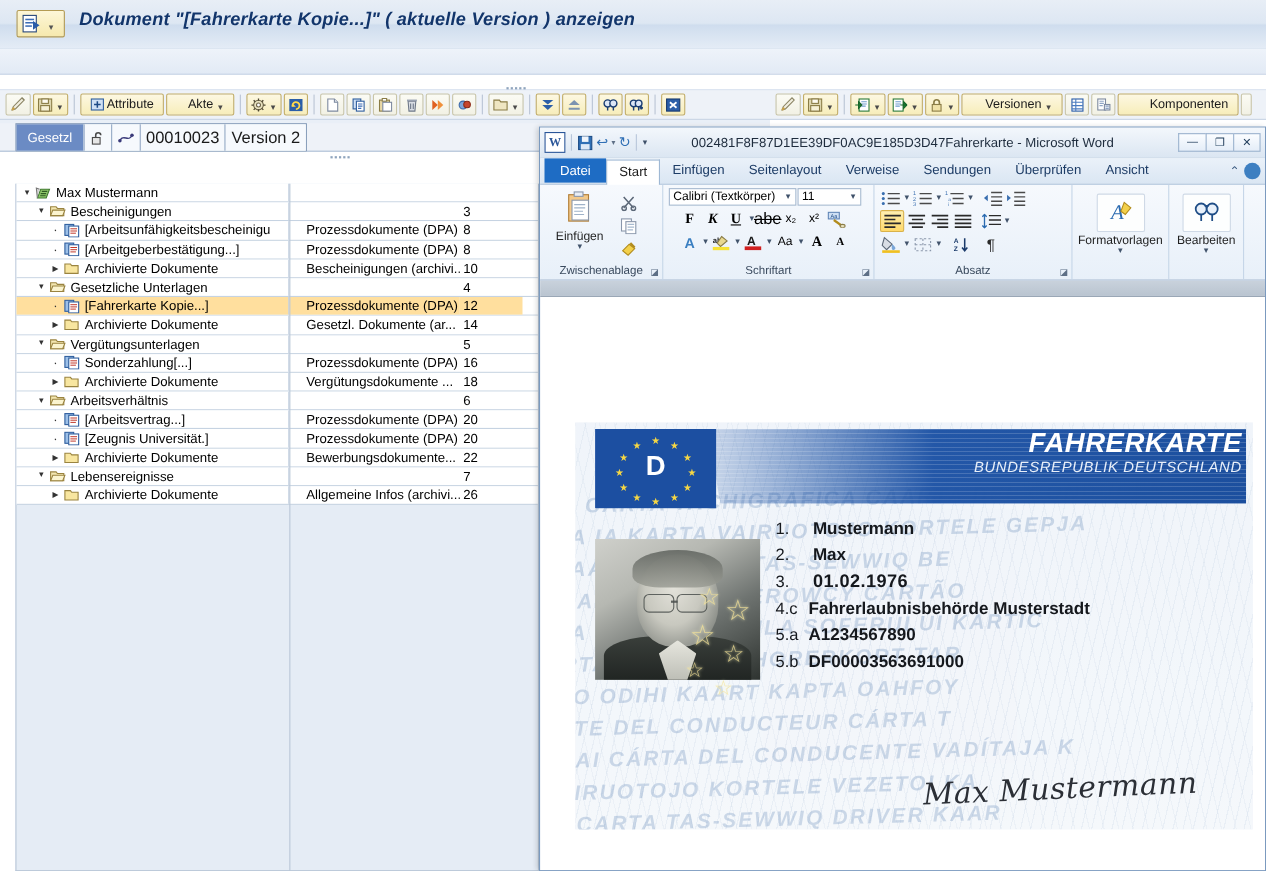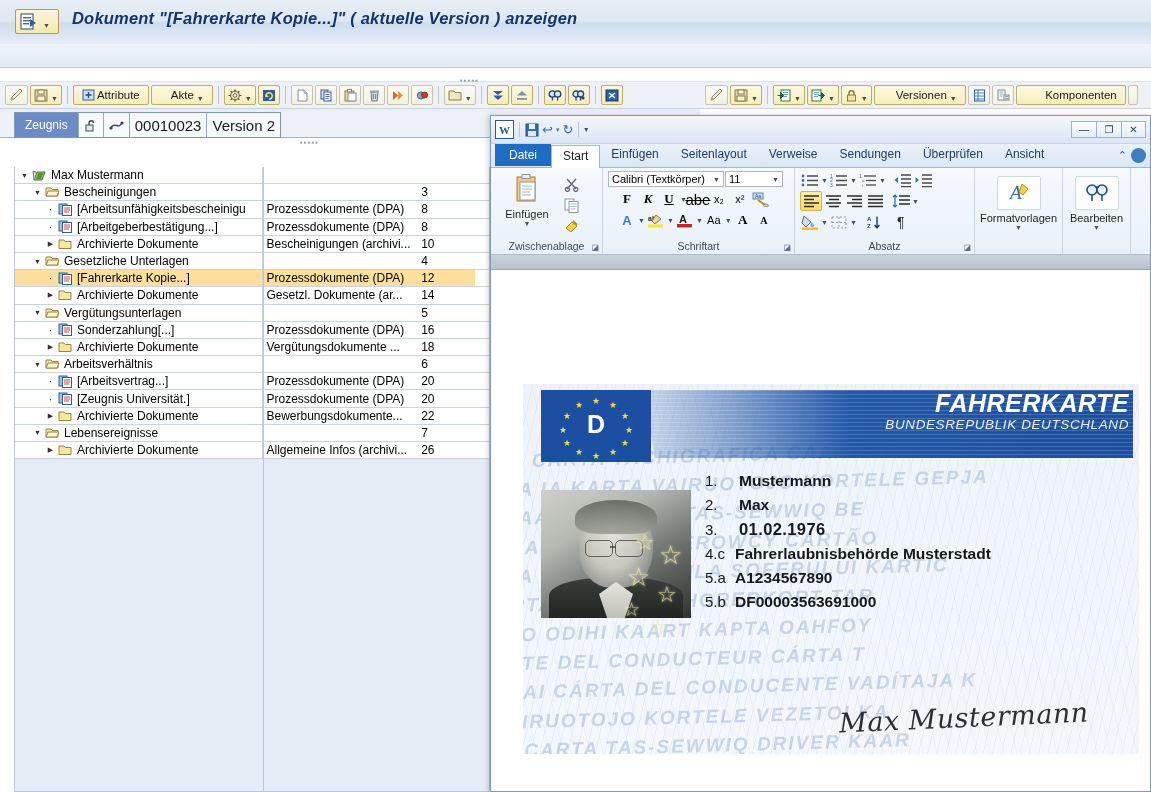--- a/index.html
+++ b/index.html
@@ -80,21 +80,21 @@
 
   .rows{position:absolute;left:14px;top:29px;width:476px;height:625px;
         border-left:1px solid #b9c7d8;border-right:1px solid #b9c7d8;
         border-bottom:1px solid #b9c7d8;background:#e5ecf5;box-sizing:border-box;}
   .row{height:17.2px;display:flex;align-items:center;border-bottom:1px solid #c6d3e2;
        background:#ffffff;box-sizing:border-box;}
   .row.sel .c-name,.row.sel .c-type,.row.sel .c-num{background:#ffdf9e;}
   .c-name{width:249px;display:flex;align-items:center;height:100%;
           border-right:1px solid #c6d3e2;box-sizing:border-box;overflow:hidden;
           white-space:nowrap;}
-  .c-type{width:155px;display:flex;align-items:center;height:100%;padding-left:3px;
+  .c-type{width:155px;display:flex;align-items:center;height:100%;padding-left:15px;
           box-sizing:border-box;font-size:12px;overflow:hidden;white-space:nowrap;}
   .c-num{width:57px;display:flex;align-items:center;height:100%;padding-left:3px;
          box-sizing:border-box;font-size:12px;}
   .c-last{width:14px;height:100%;}
   .twisty{width:11px;text-align:center;font-size:7px;color:#333;flex:none;}
   .bullet{width:11px;text-align:center;font-size:12px;color:#333;flex:none;line-height:6px;}
   .nlabel{font-size:12px;white-space:nowrap;}
   .empty-rows{flex:1;background:#e5ecf5;}
   .vsplit{position:absolute;left:263px;top:29px;width:1px;height:625px;background:#b9c7d8;}
 
@@ -414,21 +414,21 @@
     </div>
     <div class="tbtn lbl" style="min-width:110px">
       <span>Komponenten</span>
     </div>
     <div class="tbtn plain" style="min-width:10px"></div>
   </div>
 </div>
 
 <div class="tabstrip">
   <div class="tabset">
-    <div class="tab-act">Zeugnis</div>
+    <div class="tab-act">Gesetzl</div>
     <div class="tab-cell">
       <svg width="14" height="13" viewBox="0 0 14 13">
           <path d="M5 6V4a2.3 2.3 0 0 1 4.6 0" stroke="#4a4a4a" stroke-width="1.4" fill="none"></path>
           <rect x="2" y="6" width="7" height="6" fill="#e6e6e6" stroke="#4a4a4a"></rect>
         </svg>
     </div>
     <div class="tab-cell">
       <svg width="15" height="13" viewBox="0 0 15 13">
           <path d="M2 9 C5 2, 10 11, 13 4" stroke="#3a3a7a" stroke-width="1.3" fill="none"></path>
           <circle cx="2" cy="9" r="1.6" fill="#3a3a7a"></circle>
@@ -734,20 +734,21 @@
             <rect x="4" y="1" width="6" height="5" fill="#eef4fb"></rect>
             <rect x="3" y="8" width="8" height="5" fill="#dce8f6"></rect>
           </svg>
       </span>
       <span style="font-size:13px;color:#2f6fb5;">↩</span>
       <span style="font-size:7px;color:#5d6f86;">▾</span>
       <span style="font-size:13px;color:#2f6fb5;">↻</span>
       <span class="qsep"></span>
       <span style="font-size:8px;color:#3e5069;">▾</span>
     </div>
+    <div class="w-doctitle">002481F8F87D1EE39DF0AC9E185D3D47Fahrerkarte  -  Microsoft Word</div>
     <div class="w-wbtns">
       <div class="wbtn">—</div>
       <div class="wbtn">❐</div>
       <div class="wbtn">✕</div>
     </div>
   </div>
 
   <div class="w-tabs">
     <div class="w-tab file">Datei</div>
     <div class="w-tab active">Start</div>

